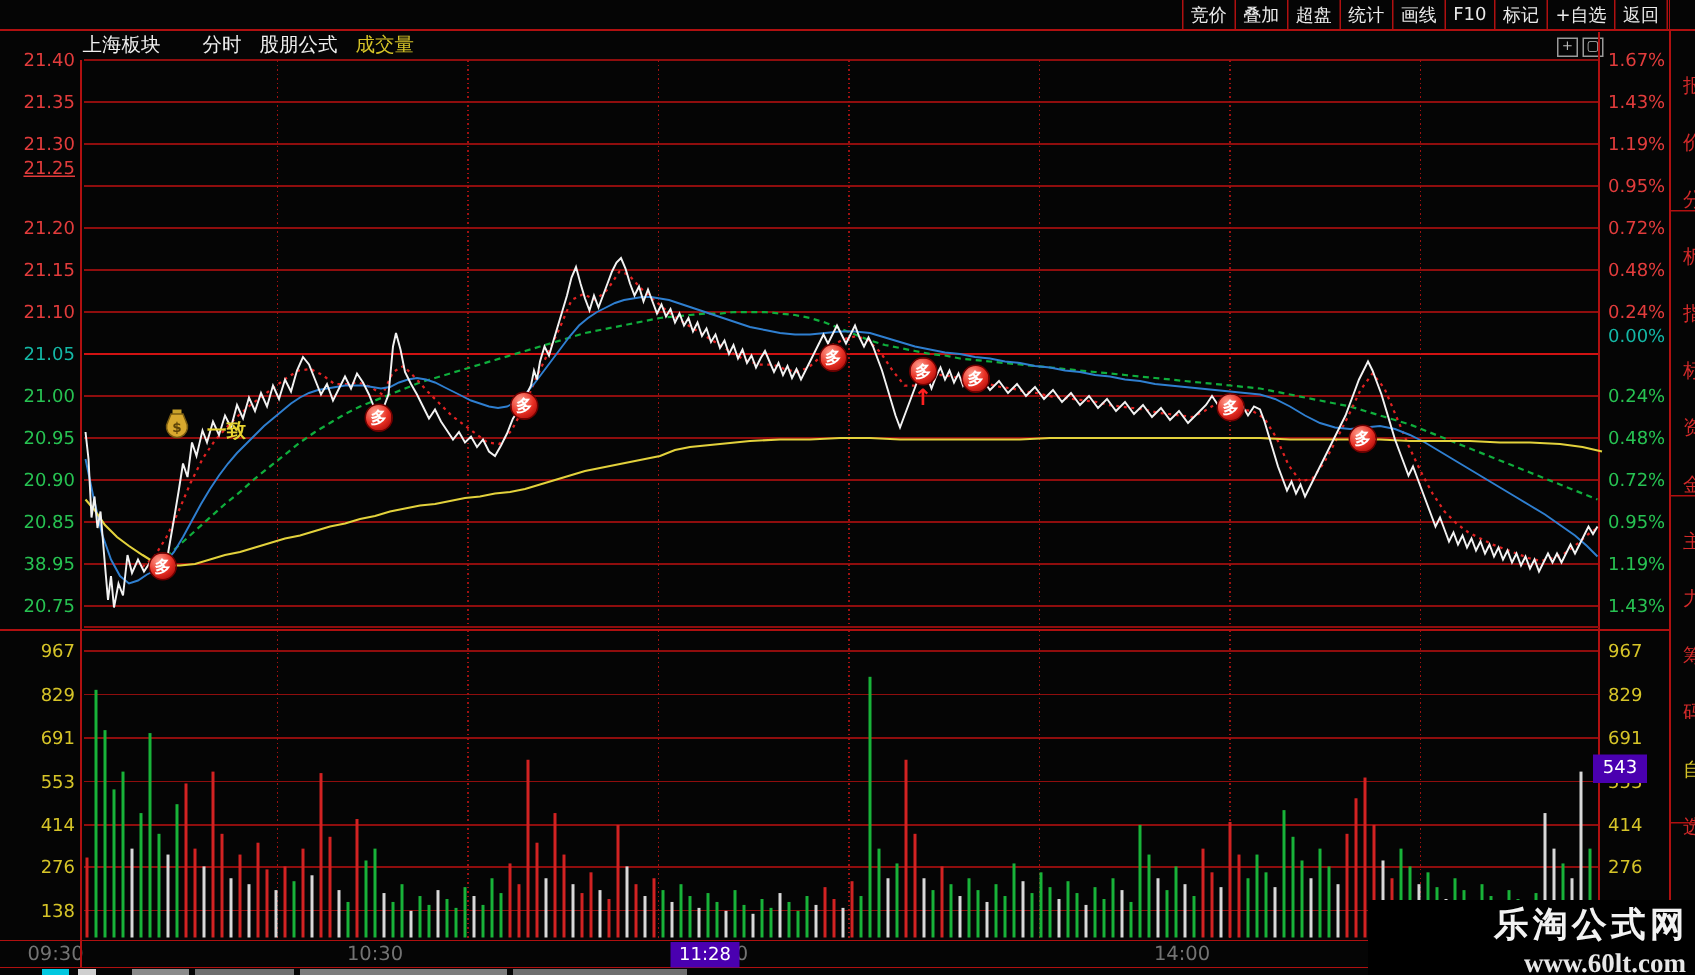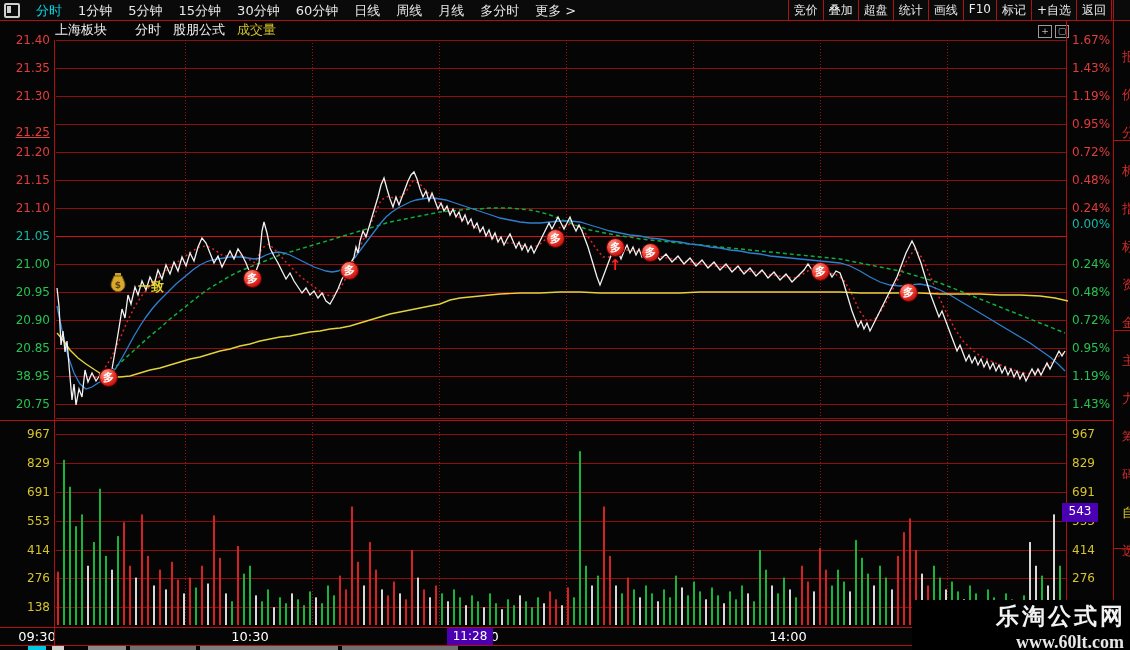--- a/index.html
+++ b/index.html
@@ -21,21 +21,21 @@
   #sh-name{margin-left:55px;}
   #sh-view{margin-left:28px;}
   #sh-formula{margin-left:12px;}
   #sh-ind{margin-left:12px;color:#d6c428;}
   .mini-ico{position:absolute;top:25px;width:12px;height:11px;border:1px solid #9a9a9a;color:#bbb;
             font-size:9px;line-height:10px;text-align:center;}
   
   .axlbl{position:absolute;font-size:12px;transform:translateY(-50%);white-space:nowrap;}
   .axl-left{right:1080px;} .axl-right{left:1072px;}
   .u{color:#e23c3c}.d{color:#27c252}.f{color:#14b8a6}.v{color:#d6c428}
-  .tlbl{position:absolute;top:629px;font-size:13px;color:#ffffff;transform:translateX(-50%);white-space:nowrap;}
+  .tlbl{position:absolute;top:629px;font-size:13px;color:#737373;transform:translateX(-50%);white-space:nowrap;}
   .badge{position:absolute;background:#4a00b0;color:#fff;font-size:12px;text-align:center;line-height:17px;z-index:6;}
   
   #sectors{position:absolute;left:58px;top:47px;font-size:13px;color:#00c8e0;
            text-decoration:underline;white-space:nowrap;z-index:3;}
   
   .ball{position:absolute;width:17px;height:17px;border-radius:50%;z-index:4;
         background:radial-gradient(circle at 35% 28%,#ff9d8d,#e83024 52%,#9c0202 95%);
         border:1px solid #6e0000;color:#fff;font-size:11px;font-weight:bold;text-align:center;line-height:17px;}
   .uparrow{position:absolute;color:#ff2020;font-size:15px;font-weight:bold;z-index:4;line-height:12px;}
   #mblabel{position:absolute;color:#e7d431;font-size:13px;font-weight:bold;z-index:4;white-space:nowrap;}
@@ -50,24 +50,20 @@
   #wm2{color:#e8e8e8;font-size:18px;font-weight:bold;font-family:"Liberation Serif","DejaVu Serif",serif;margin:0 6px 0 0;}
   #statusclip{position:absolute;left:0;top:646px;width:1130px;height:4px;background:#050505;z-index:2;}
   .frag{position:absolute;top:0;height:4px;}
   svg{position:absolute;left:0;top:0;z-index:1;}
 </style>
 </head>
 <body>
 
 <div id="app">
 
-  <div id="topbar">
-    <span class="winicon"></span>
-    <span id="tb-left"><span class="tbitem active">分时</span><span class="tbitem">1分钟</span><span class="tbitem">5分钟</span><span class="tbitem">15分钟</span><span class="tbitem">30分钟</span><span class="tbitem">60分钟</span><span class="tbitem">日线</span><span class="tbitem">周线</span><span class="tbitem">月线</span><span class="tbitem">多分时</span><span class="tbitem">更多 &gt;</span></span>
-  </div>
   <div id="topbar-right">
       <span class="tbr">竞价</span>
       <span class="tbr">叠加</span>
       <span class="tbr">超盘</span>
       <span class="tbr">统计</span>
       <span class="tbr">画线</span>
       <span class="tbr">F10</span>
       <span class="tbr">标记</span>
       <span class="tbr">+自选</span>
       <span class="tbr">返回</span>
@@ -299,21 +295,21 @@
       <polyline points="95,378 103,371 111,358 119,341 127,322 135,306 143,294 151,285 159,277 167,270 175,264 183,258 191,252 199,247 207,246 215,250 223,256 231,256 239,255 247,258 255,263 262,248 269,244 277,252 285,261 293,269 301,277 309,283 317,289 325,295 333,296 341,287 349,272 357,253 365,236 373,219 381,200 389,196 397,200 405,193 413,181 419,183 427,192 435,199 443,206 451,212 459,217 467,222 475,227 483,232 491,237 499,241 507,243 515,243 523,246 531,248 539,245 547,238 555,230 563,226 571,224 579,227 587,235 595,247 603,257 611,257 619,252 627,250 635,251 643,253 651,254 659,256 667,258 675,259 683,261 691,262 699,264 707,265 715,266 723,267 731,268 739,270 747,271 755,272 763,273 771,275 779,276 787,277 795,278 803,274 811,269 819,271 827,273 835,274 843,279 851,292 859,310 867,321 875,319 883,308 891,293 899,277 907,260 915,249 923,259 931,278 939,297 947,314 955,329 963,341 971,349 979,355 987,359 995,363 1003,366 1011,369 1019,372 1027,374 1035,372 1043,369 1051,363 1059,356 1065,352" fill="none" stroke="#e02222" stroke-width="1.5" stroke-dasharray="2,3"></polyline>
       <polyline points="57,306 62,330 68,356 74,373 80,384 86,389 92,387 98,383 104,380 110,375 116,368 122,358 128,347 134,336 140,326 146,317 152,309 158,302 164,296 170,290 176,284 182,279 188,274 194,269 200,265 206,262 212,260 218,259 224,258 230,257 236,257 242,257 248,258 254,259 260,258 266,255 272,253 278,252 284,253 290,255 296,258 302,261 308,264 314,267 320,269 326,271 332,272 338,271 344,268 350,263 356,256 362,248 368,240 374,232 380,224 386,217 392,212 398,208 404,205 410,202 416,200 422,199 428,198 434,198 440,199 446,200 452,202 458,204 464,206 470,208 476,210 482,212 488,214 494,216 500,218 510,220 520,222 530,223 540,223 550,222 560,221 570,221 580,222 590,225 600,228 610,231 620,233 630,235 640,236 650,238 660,239 670,241 680,242 690,244 700,245 710,247 720,248 730,250 740,251 750,253 760,254 770,256 780,257 790,258 800,259 810,260 820,261 830,262 840,263 850,266 860,271 870,277 880,282 890,285 900,286 910,285 920,284 930,286 940,290 950,295 960,301 970,307 980,313 990,319 1000,325 1010,331 1020,337 1030,343 1040,350 1050,357 1058,364 1065,371" fill="none" stroke="#2f7fd0" stroke-width="1.3"></polyline>
       <polyline points="57,333 63,340 70,350 78,358 86,364 95,370 103,375 110,377 120,377 130,376 140,373 150,370 160,368 170,365 180,362 190,359 200,357 210,354 220,351 230,349 240,346 250,344 260,341 270,339 280,337 290,336 300,334 310,332 320,331 330,329 340,328 350,326 360,323 370,320 380,317 390,314 400,312 410,310 420,308 430,306 440,304 450,300 460,298 470,297 480,296 490,295 500,294 520,293 540,293 560,292 580,292 600,293 620,293 640,293 660,293 680,293 700,292 720,292 740,292 760,292 780,292 800,292 820,292 840,292 860,293 880,293 900,293 920,293 940,294 960,294 980,294 1000,295 1020,295 1040,296 1055,298 1068,301" fill="none" stroke="#e3d23c" stroke-width="1.4"></polyline>
       <polyline points="57,288 59,306 61,345 63,331 65,352 67,341 70,377 72,400 74,384 76,405 79,389 82,397 85,370 88,382 92,373 96,381 100,375 104,380 108,374 112,369 116,346 119,328 122,309 125,318 128,295 131,304 135,287 138,295 142,281 146,290 150,277 154,285 158,270 162,279 166,265 170,274 174,262 178,271 182,257 186,266 190,253 194,261 198,247 202,238 206,243 210,253 214,263 218,256 222,267 226,259 230,251 234,259 238,249 242,255 246,263 250,273 253,279 256,271 259,263 262,231 264,222 267,233 270,248 274,256 278,263 282,271 286,279 290,273 294,281 298,287 302,293 306,288 310,295 314,291 318,298 322,293 326,301 330,304 334,297 338,289 342,279 346,273 350,265 354,257 356,247 358,253 360,241 363,231 366,237 369,227 372,217 375,207 378,197 381,185 384,178 387,189 390,199 393,207 396,197 399,205 402,197 405,189 408,181 411,175 414,172 417,179 420,189 423,197 426,191 429,201 432,193 435,201 438,209 441,203 444,211 447,206 450,215 453,209 456,217 459,212 462,221 465,215 468,224 471,219 474,228 477,223 480,232 483,227 486,236 489,230 492,239 495,233 498,242 501,237 504,245 507,239 510,234 513,241 516,248 519,242 522,250 525,244 528,252 531,246 534,253 537,247 540,241 543,235 546,229 549,223 552,229 555,223 558,217 561,223 564,229 567,223 570,217 573,225 576,231 579,225 582,231 585,239 588,247 591,257 594,267 597,277 600,285 603,277 606,269 609,261 612,253 615,245 618,251 621,259 624,251 627,245 630,253 633,247 636,255 639,249 642,257 645,251 648,258 654,252 660,260 666,254 672,262 678,256 684,264 690,258 696,266 702,260 708,268 714,262 720,270 726,264 732,272 738,266 744,274 750,268 756,276 762,270 768,278 774,272 780,280 786,274 792,282 798,276 804,270 808,264 812,270 816,276 820,270 824,276 828,270 832,277 836,271 840,273 843,281 846,291 849,301 852,311 855,319 858,327 861,321 864,329 867,323 870,331 873,325 876,319 879,313 882,307 885,301 888,295 891,289 894,283 897,277 900,269 903,261 906,253 909,247 912,241 915,247 918,255 921,263 924,273 927,283 930,293 933,301 936,309 939,317 942,311 945,319 948,327 951,335 954,343 957,351 960,345 963,353 966,361 969,355 972,363 975,357 978,365 981,359 984,367 987,361 990,369 993,363 996,371 999,365 1002,373 1005,367 1008,375 1011,369 1014,377 1017,371 1020,379 1023,373 1026,381 1029,375 1032,369 1035,375 1038,369 1041,375 1044,369 1047,363 1050,369 1053,363 1056,357 1059,351 1062,356 1065,351" fill="none" stroke="#f2f2f2" stroke-width="1.3"></polyline>
     </svg>
 
   <div id="ax-pl">
       <div class="axlbl axl-left u" style="top: 40px;">21.40</div>
       <div class="axlbl axl-left u" style="top: 68px;">21.35</div>
       <div class="axlbl axl-left u" style="top: 96px;">21.30</div>
-      <div class="axlbl axl-left u" style="top: 132px; text-decoration: underline;">21.25</div>
+      <div class="axlbl axl-left u" style="top: 112px; text-decoration: underline;">21.25</div>
       <div class="axlbl axl-left u" style="top: 152px;">21.20</div>
       <div class="axlbl axl-left u" style="top: 180px;">21.15</div>
       <div class="axlbl axl-left u" style="top: 208px;">21.10</div>
       <div class="axlbl axl-left f" style="top: 236px;">21.05</div>
       <div class="axlbl axl-left d" style="top: 264px;">21.00</div>
       <div class="axlbl axl-left d" style="top: 292px;">20.95</div>
       <div class="axlbl axl-left d" style="top: 320px;">20.90</div>
       <div class="axlbl axl-left d" style="top: 348px;">20.85</div>
       <div class="axlbl axl-left d" style="top: 376px;">38.95</div>
       <div class="axlbl axl-left d" style="top: 404px;">20.75</div>

